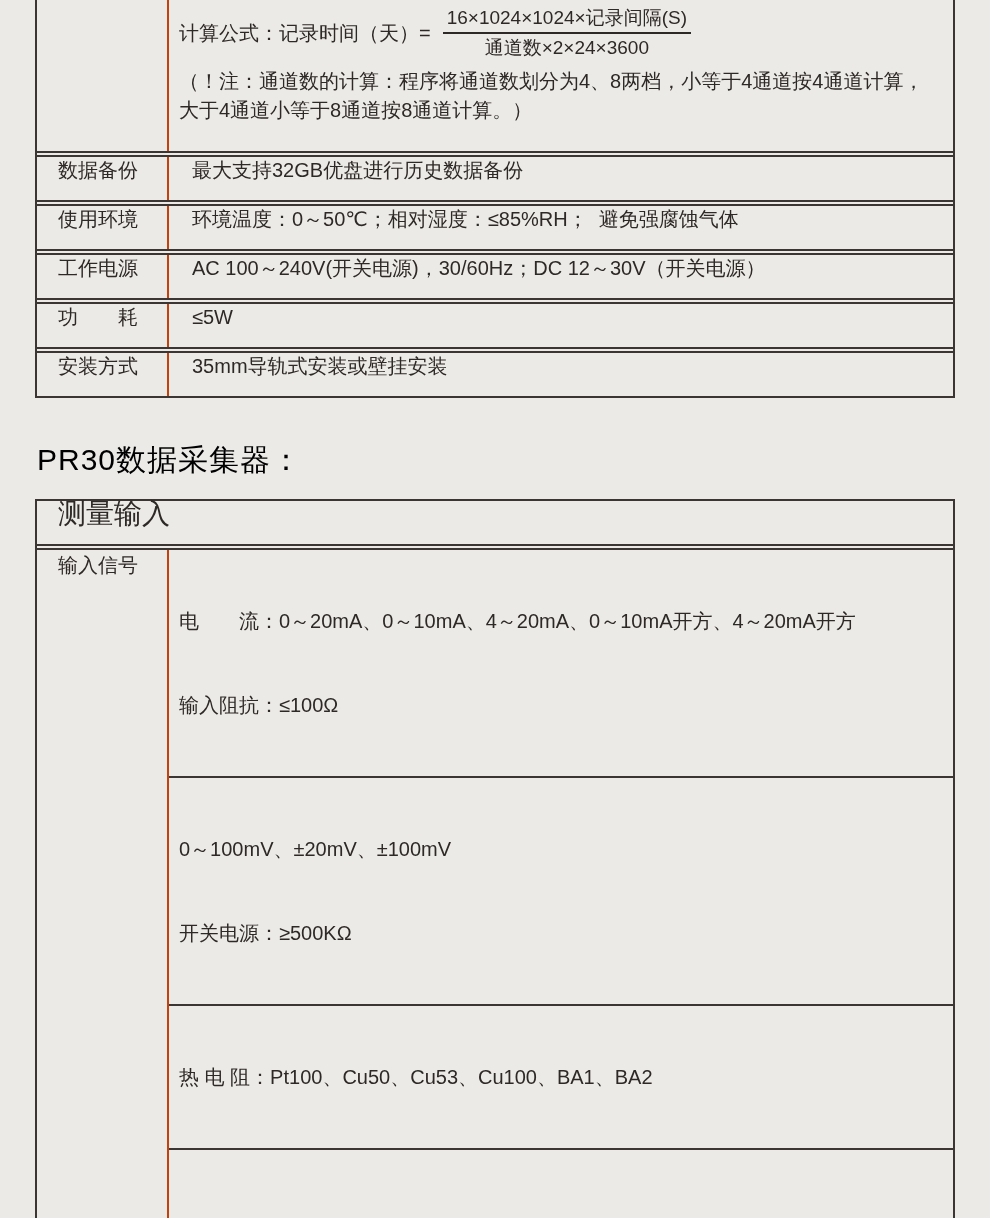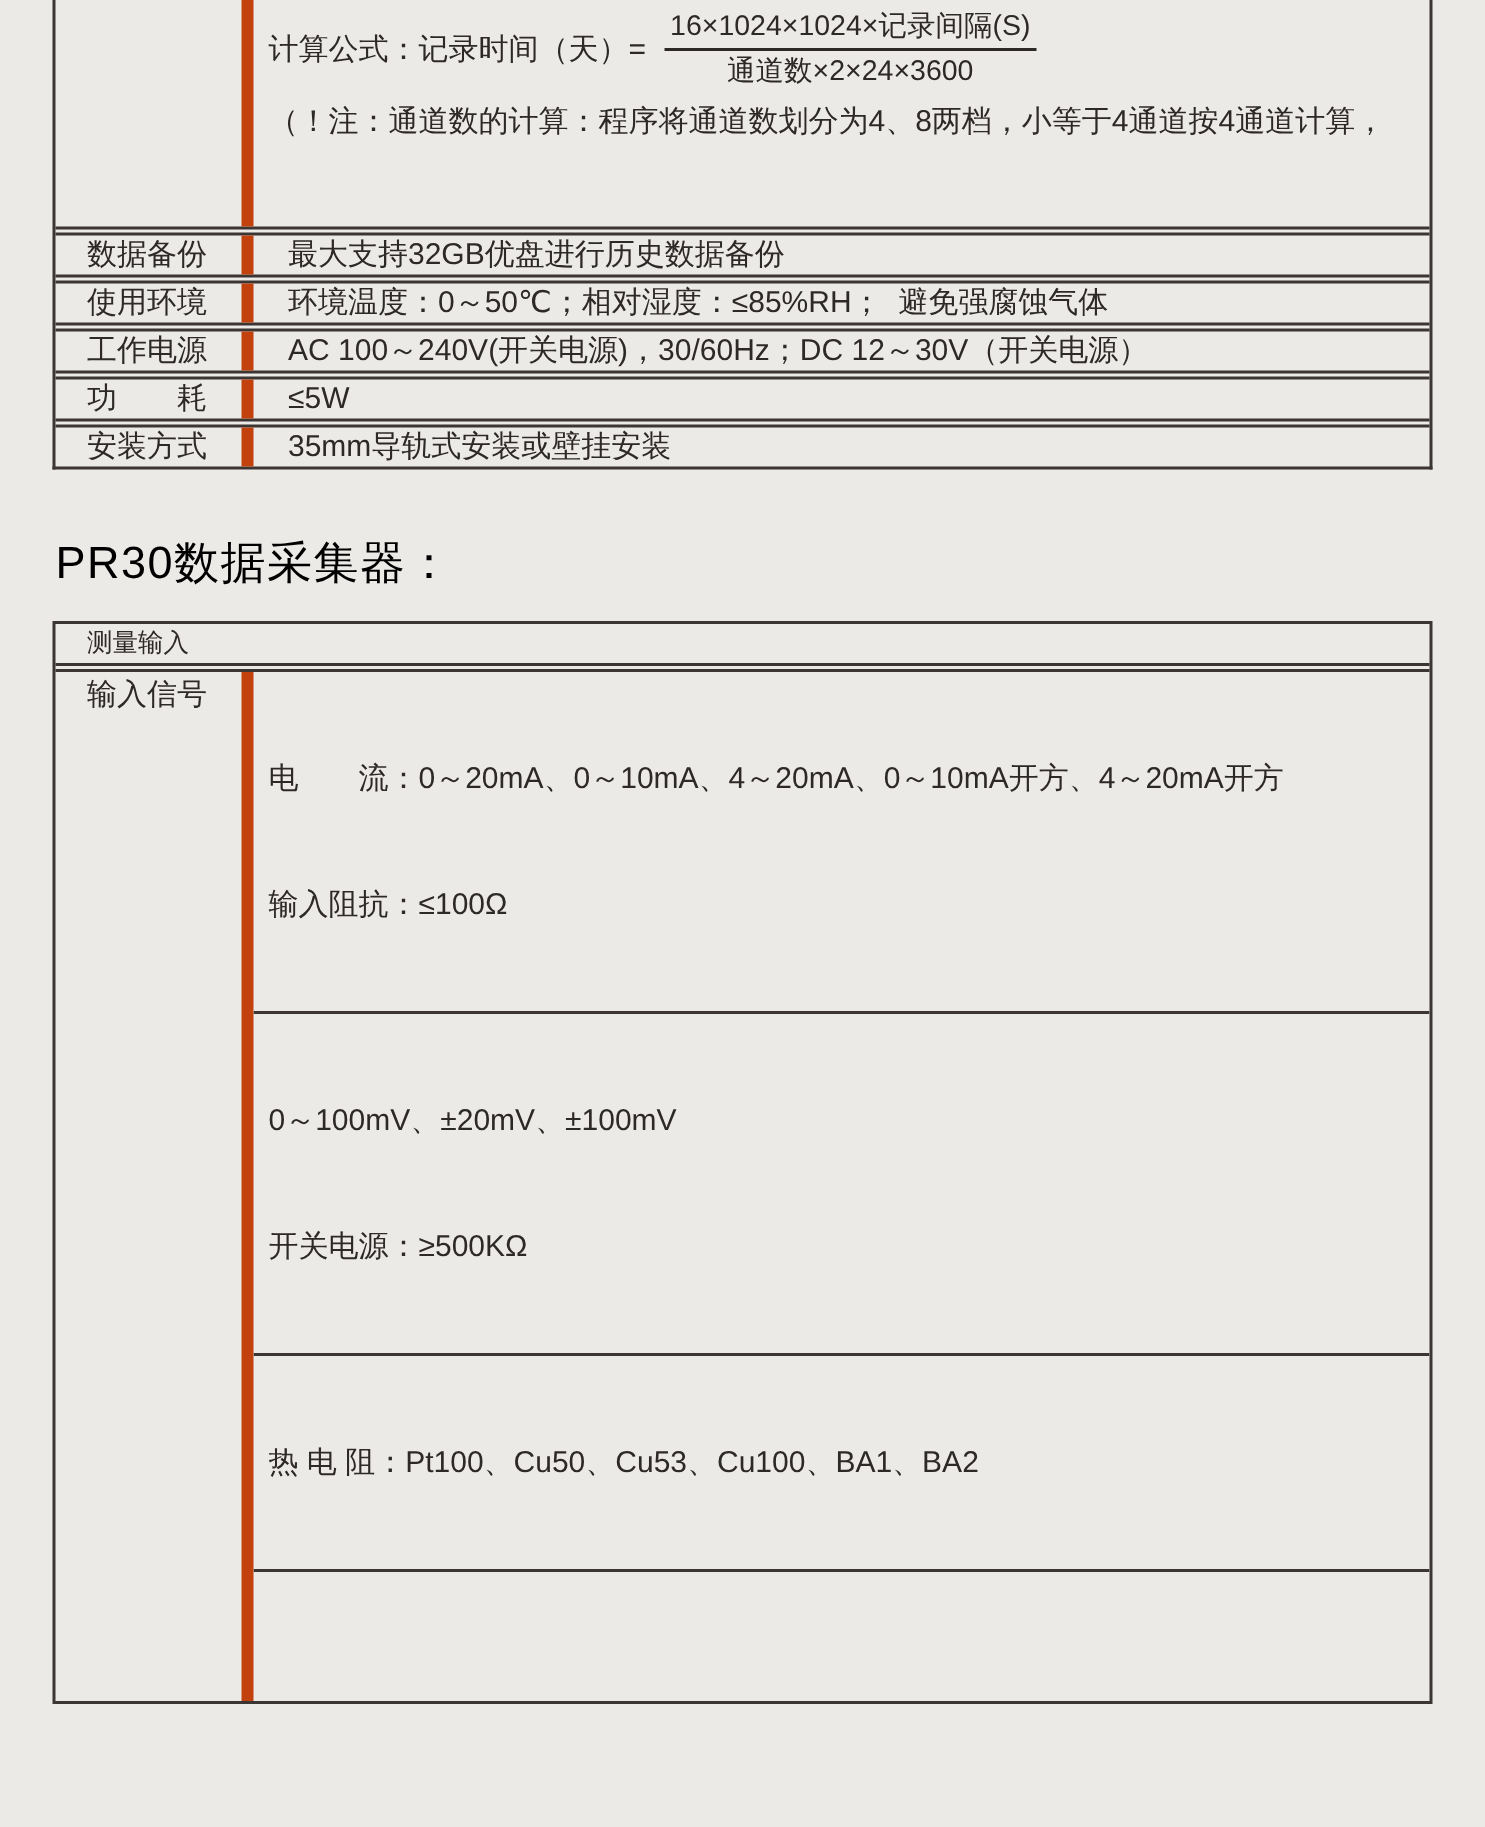--- a/index.html
+++ b/index.html
@@ -29,36 +29,36 @@
     border-bottom: 2px solid #3B3533;
     line-height: 24px;
   }
   .row:first-child { border-top: none; }
   .row:last-child { border-bottom: none; }
   .row + .row { margin-top: 2px; }
   .row.tall { line-height: 28px; }
 
   .lab {
     flex: 0 0 132px;
-    border-right: 8px solid #c2410c;
-    padding: 1px 6px 1px 21px;
+    border-right: 2px solid #c2410c;
+    padding: 1px 6px 18px 21px;
     font-size: 20px;
     white-space: pre;
   }
   .val {
     flex: 1 1 auto;
     padding: 1px 6px 1px 23px;
     font-size: 20px;
     white-space: pre;
     overflow: hidden;
   }
   .fullspan {
     flex: 1 1 auto;
-    padding: 1px 6px 1px 21px;
-    font-size: 17px;
+    padding: 1px 6px 18px 21px;
+    font-size: 28px;
     white-space: pre;
   }
 
   
   .stack { flex: 1 1 auto; display: flex; flex-direction: column; overflow: hidden; }
   .sub {
     padding: 1px 6px 1px 10px;
     font-size: 20px;
     line-height: 28px;
     white-space: pre;
@@ -91,20 +91,21 @@
   <div class="tbl tbl1">
 
     <div class="row" style="height:153px;">
       <div class="lab"></div>
       <div class="formula-cell">
         <div class="formula-line">
           <span>计算公式：记录时间（天）=</span><span class="frac"><span class="num">16×1024×1024×记录间隔(S)</span><span class="den">通道数×2×24×3600</span></span>
         </div>
         <div class="note-gap"></div>
         <div class="note-line">（！注：通道数的计算：程序将通道数划分为4、8两档，小等于4通道按4通道计算，</div>
+        <div class="note-line">大于4通道小等于8通道按8通道计算。）</div>
       </div>
     </div>
 
     <div class="row">
       <div class="lab">数据备份</div>
       <div class="val">最大支持32GB优盘进行历史数据备份</div>
     </div>
     <div class="row">
       <div class="lab">使用环境</div>
       <div class="val">环境温度：0～50℃；相对湿度：≤85%RH；  避免强腐蚀气体</div>

